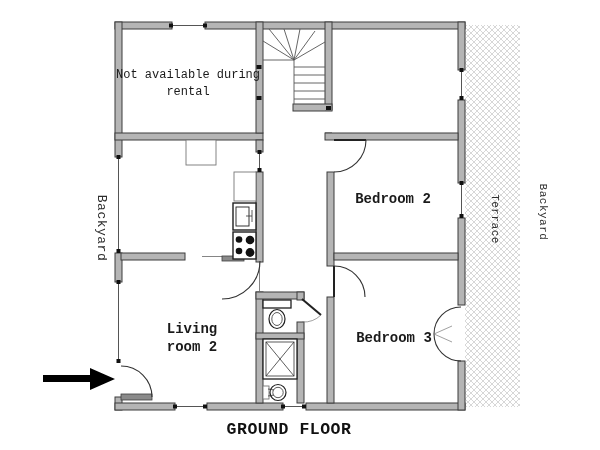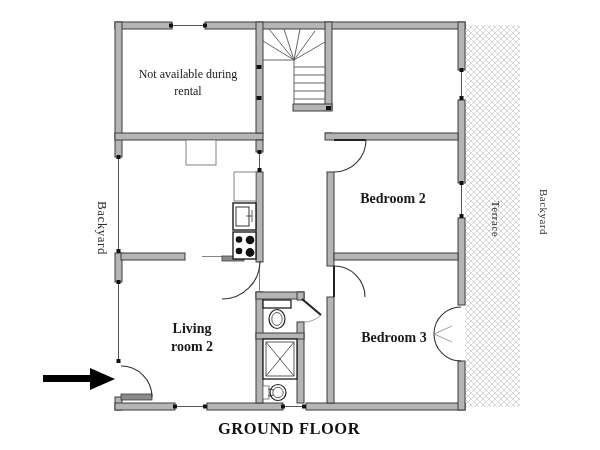--- a/index.html
+++ b/index.html
@@ -1,17 +1,17 @@
 <!DOCTYPE html>
 <html style="--wall-fill: #b5b5b5; --wall-stroke: #3d3d3d; --text-color: #1a1a1a;"><head>
 <meta charset="utf-8">
 <style>
   html,body{margin:0;padding:0;background:#fff;}
   #stage{position:relative;width:600px;height:450px;background:#fff;overflow:hidden;
-         font-family:Liberation Serif, serif;border-radius:7px;}
+         font-family:Liberation Mono, monospace;border-radius:7px;}
   .wall{fill:var(--wall-fill,#b5b5b5);stroke:var(--wall-stroke,#3d3d3d);stroke-width:1;}
   .leaf-bar{fill:#8a8a8a;stroke:#3d3d3d;stroke-width:.8;}
   .win-line{stroke:#555;stroke-width:1;fill:none;}
   .tick{fill:#111;stroke:none;}
   .jamb{stroke:#666;stroke-width:.8;}
   .door{stroke:#333;stroke-width:1.1;fill:none;}
   .door-leaf{stroke:#222;stroke-width:2;fill:none;}
   .door-faint{stroke:#777;stroke-width:.7;fill:none;}
   .stair{stroke:#555;stroke-width:.9;fill:none;}
   .fx{stroke:#1f1f1f;fill:#fff;}

